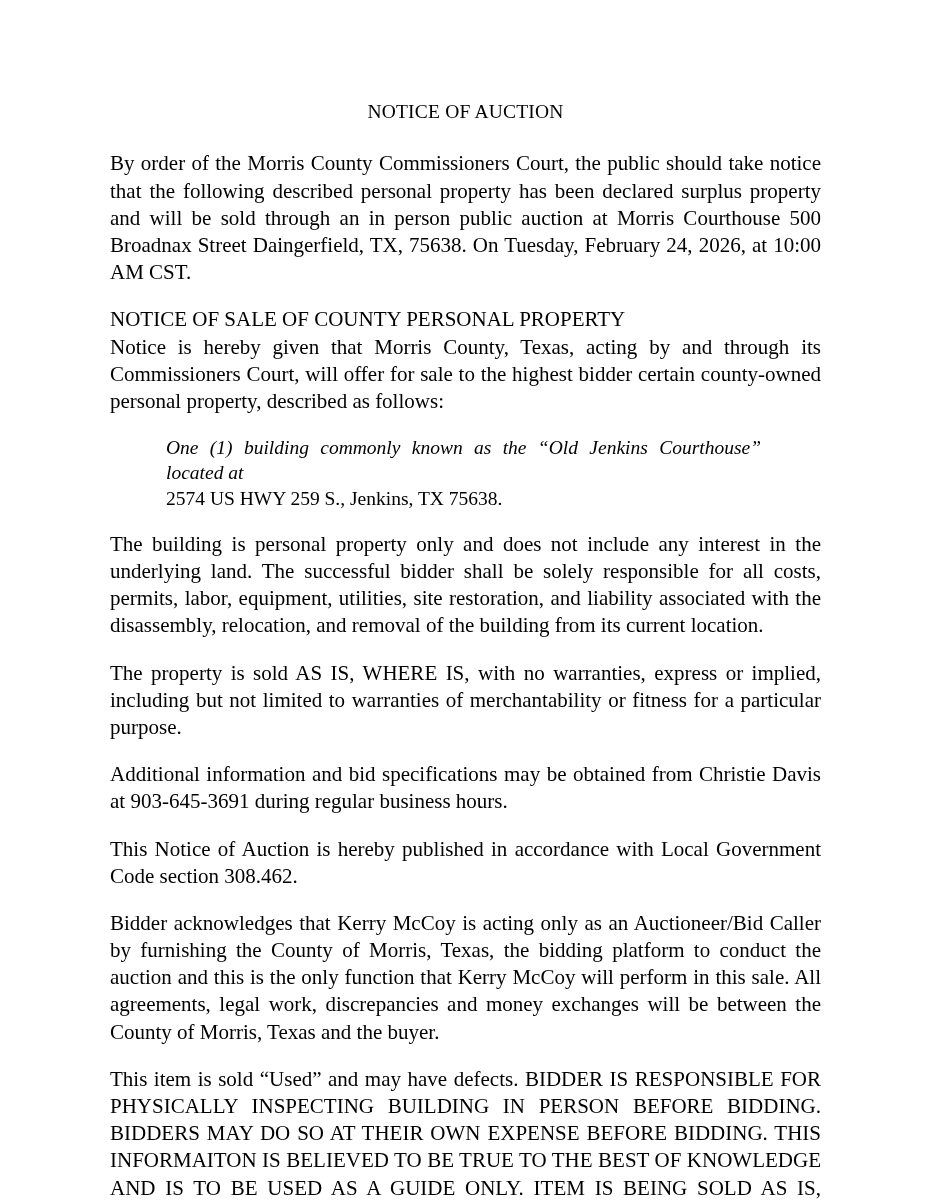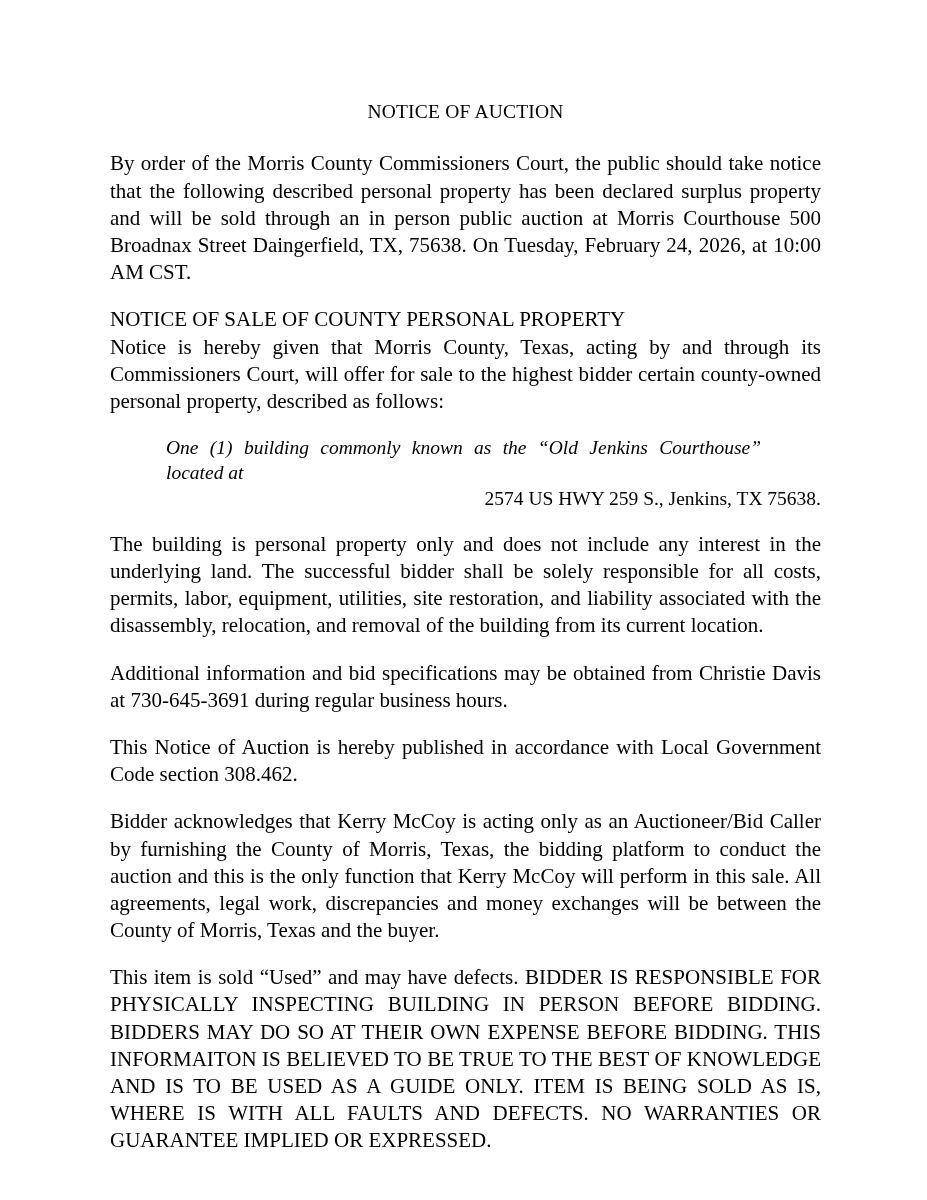--- a/index.html
+++ b/index.html
@@ -44,21 +44,21 @@
     padding-left: 56px;
     font-size: 19.5px;
     line-height: 1.295;
   }
   .indent-block .l1 {
     text-align: justify;
     padding-right: 60px;
     font-style: italic;
   }
   .indent-block .l2 {
-    text-align: right;
+    text-align: left;
   }
   .nojustify {
     text-align: right;
   }
 </style>
 </head>
 <body>
 
 <div class="page">
 
@@ -70,23 +70,24 @@
 
   <p class="para">Notice is hereby given that Morris County, Texas, acting by and through its Commissioners Court, will offer for sale to the highest bidder certain county-owned personal property, described as follows:</p>
 
   <div class="indent-block">
     <div class="l1">One (1) building commonly known as the “Old Jenkins Courthouse” located at</div>
     <div class="l2">2574 US HWY 259 S., Jenkins, TX 75638.</div>
   </div>
 
   <p class="para">The building is personal property only and does not include any interest in the underlying land. The successful bidder shall be solely responsible for all costs, permits, labor, equipment, utilities, site restoration, and liability associated with the disassembly, relocation, and removal of the building from its current location.</p>
 
+  <p class="para">The property is sold AS IS, WHERE IS, with no warranties, express or implied, including but not limited to warranties of merchantability or fitness for a particular purpose.</p>
 
 
-  <p class="para">Additional information and bid specifications may be obtained from Christie Davis at 730-645-3691 during regular business hours.</p>
+  <p class="para">Additional information and bid specifications may be obtained from Christie Davis at 903-645-3691 during regular business hours.</p>
 
   <p class="para">This Notice of Auction is hereby published in accordance with Local Government Code section 308.462.</p>
 
   <p class="para">Bidder acknowledges that Kerry McCoy is acting only as an Auctioneer/Bid Caller by furnishing the County of Morris, Texas, the bidding platform to conduct the auction and this is the only function that Kerry McCoy will perform in this sale.  All agreements, legal work, discrepancies and money exchanges will be between the County of Morris, Texas and the buyer.</p>
 
   <p class="para">This item is sold “Used” and may have defects.  BIDDER IS RESPONSIBLE FOR PHYSICALLY INSPECTING BUILDING IN PERSON BEFORE BIDDING.  BIDDERS MAY DO SO AT THEIR OWN EXPENSE BEFORE BIDDING. THIS INFORMAITON IS BELIEVED TO BE TRUE TO THE BEST OF KNOWLEDGE AND IS TO BE USED AS A GUIDE ONLY.  ITEM IS BEING SOLD AS IS, WHERE IS WITH ALL FAULTS AND DEFECTS.  NO WARRANTIES OR GUARANTEE IMPLIED OR EXPRESSED.</p>
 
 </div>
 
 </body></html>

